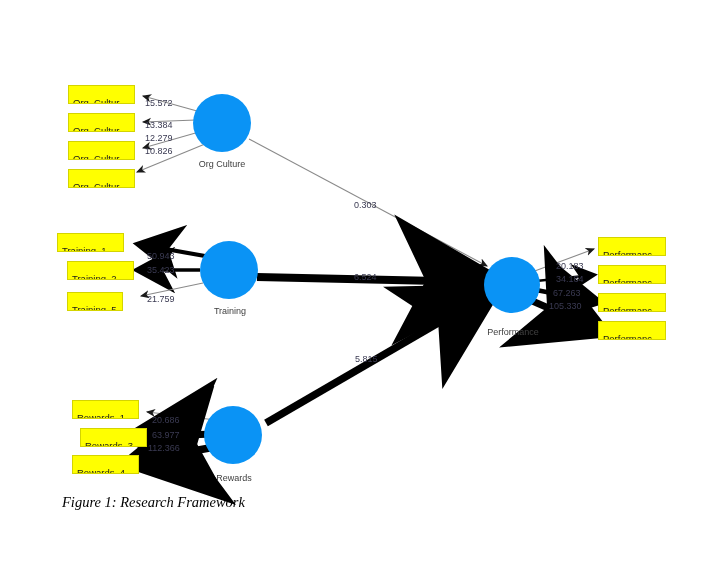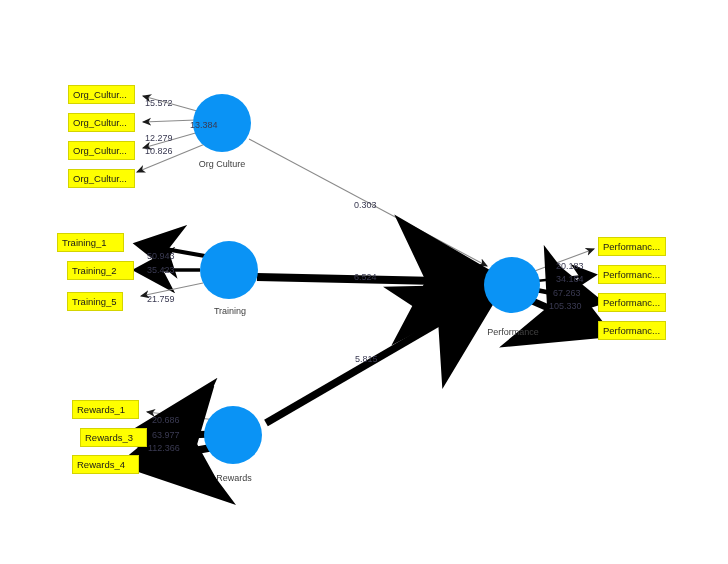--- a/index.html
+++ b/index.html
@@ -35,21 +35,21 @@
 
   .indicator-box {
     position: absolute;
     background: #ffff00;
     border: 1px solid #d4d400;
     box-sizing: border-box;
     font-size: 9.5px;
     color: #1a1a1a;
     line-height: 17px;
     height: 19px;
-    padding: 0 4px;
+    padding: 8px 4px;
     white-space: nowrap;
     overflow: hidden;
     font-family: "Liberation Sans", sans-serif;
   }
 
   .construct-label {
     position: absolute;
     font-size: 9px;
     color: #404040;
     white-space: nowrap;
@@ -154,35 +154,36 @@
   <div class="indicator-box" style="left:598px; top:265px; width:68px;">Performanc...</div>
   <div class="indicator-box" style="left:598px; top:293px; width:68px;">Performanc...</div>
   <div class="indicator-box" style="left:598px; top:321px; width:68px;">Performanc...</div>
 
   <div class="construct-label" style="left:188px; top:159px; width:68px;">Org Culture</div>
   <div class="construct-label" style="left:196px; top:306px; width:68px;">Training</div>
   <div class="construct-label" style="left:200px; top:473px; width:68px;">Rewards</div>
   <div class="construct-label" style="left:478px; top:327px; width:70px;">Performance</div>
 
   <div class="edge-label" style="left:145px; top:98px;">15.572</div>
-  <div class="edge-label" style="left:145px; top:120px;margin-left:45px;">13.384</div>
+  <div class="edge-label" style="left:145px; top:120px;">13.384</div>
   <div class="edge-label" style="left:145px; top:133px;">12.279</div>
   <div class="edge-label" style="left:145px; top:146px;">10.826</div>
 
   <div class="edge-label" style="left:147px; top:251px;">50.943</div>
   <div class="edge-label" style="left:147px; top:265px;">35.423</div>
   <div class="edge-label" style="left:147px; top:294px;">21.759</div>
 
   <div class="edge-label" style="left:152px; top:415px;">20.686</div>
   <div class="edge-label" style="left:152px; top:430px;">63.977</div>
   <div class="edge-label" style="left:148px; top:443px;">112.366</div>
 
   <div class="edge-label" style="left:556px; top:261px;">20.183</div>
   <div class="edge-label" style="left:556px; top:274px;">34.184</div>
   <div class="edge-label" style="left:553px; top:288px;">67.263</div>
   <div class="edge-label" style="left:549px; top:301px;">105.330</div>
 
   <div class="edge-label" style="left:354px; top:200px;">0.303</div>
   <div class="edge-label" style="left:354px; top:272px;">6.524</div>
   <div class="edge-label" style="left:355px; top:354px;">5.815</div>
 
+  <div class="figure-caption">Figure 1: Research Framework</div>
 
 </div>
 
 </body></html>

